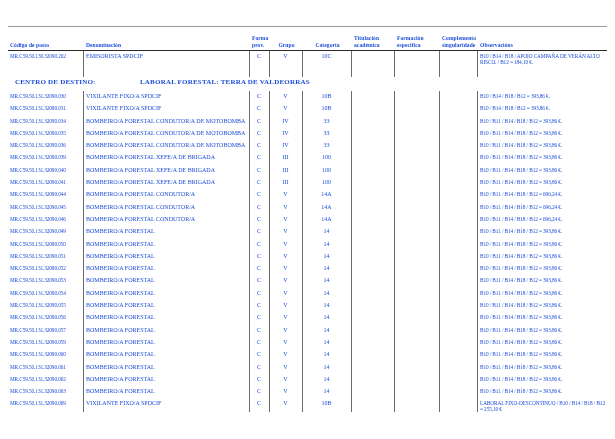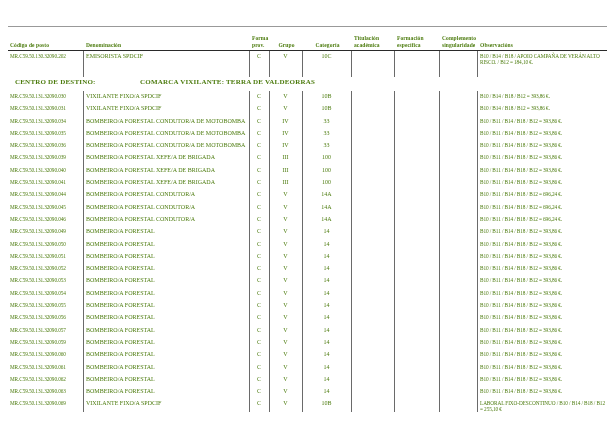--- a/index.html
+++ b/index.html
@@ -1,17 +1,17 @@
 <!DOCTYPE html>
 <html><head>
 <meta charset="utf-8">
 <style>
   html,body{margin:0;padding:0;background:#fff;}
   .page{position:relative;width:615px;height:439px;background:#fff;overflow:hidden;
-        font-family:"Liberation Serif", serif;color:#4d7c0f;}
+        font-family:"Liberation Serif", serif;color:#1d4ed8;}
   .content{position:absolute;left:8px;top:26px;width:599px;}
   .grid{display:grid;grid-template-columns:76px 166px 20px 33px 49px 43px 45px 38px 129px;}
   .thead{border-top:1px solid #999;border-bottom:1.5px solid #2a2a2a;padding:3px 0 2px;}
   .thead .grid{align-items:end;min-height:18px;}
   .hcell{font-weight:bold;font-size:5.5px;line-height:6.5px;white-space:pre-line;
          padding-left:2px;letter-spacing:0.1px;}
   .hcell.center{text-align:center;padding-left:0;}
   .trow .cell{font-size:6px;line-height:7px;padding:2px 1px 0 2px;overflow:visible;}
   .trow .cell:not(:last-child){border-right:1px solid #6a6a6a;}
   .cell.c-codigo{font-size:5.3px;letter-spacing:-0.1px;}
@@ -56,21 +56,21 @@
           <div class="cell c-categoria">10C</div>
           <div class="cell c-titulacion"></div>
           <div class="cell c-formacion"></div>
           <div class="cell c-complemento"></div>
           <div class="cell c-obs">B10 / B14 / B18 / APOIO CAMPAÑA DE VERÁN ALTO RISCO. / B12 = 184,10 €.</div>
         </div>
       </div>
 
     <div class="centro">
       <span class="lbl">CENTRO DE DESTINO:</span>
-      <span class="val">COMARCA VIXILANTE: TERRA DE VALDEORRAS</span>
+      <span class="val">LABORAL FORESTAL: TERRA DE VALDEORRAS</span>
     </div>
 
     <div class="sec2" id="section2">
         <div class="grid trow">
           <div class="cell c-codigo">MR.C59.50.131.32090.030</div>
           <div class="cell c-denominacion">VIXILANTE FIXO/A SPDCIF</div>
           <div class="cell c-prov">C</div>
           <div class="cell c-grupo">V</div>
           <div class="cell c-categoria">10B</div>
           <div class="cell c-titulacion"></div>

